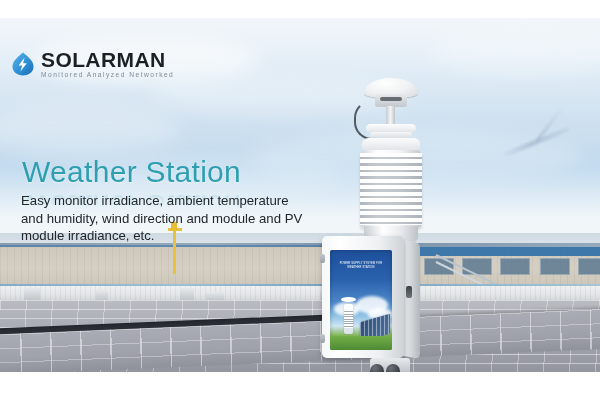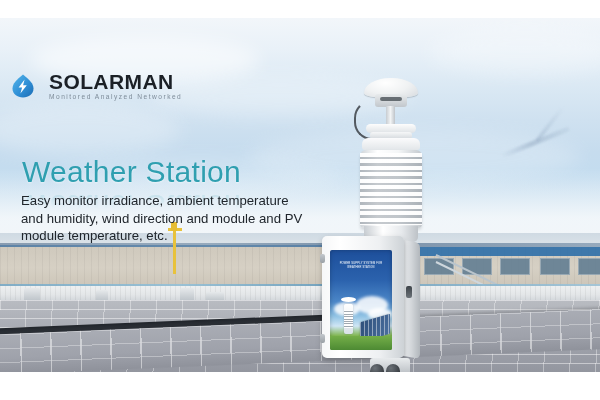--- a/index.html
+++ b/index.html
@@ -196,21 +196,21 @@
       background:linear-gradient(to bottom,#74ae48,#4d8a33);}
 
   
   .mount{position:absolute;left:52px;top:300px;width:40px;height:18px;
       background:linear-gradient(to bottom,#e8ebed,#b5babf);border-radius:3px;}
   .clamp{position:absolute;top:306px;width:14px;height:14px;border-radius:50%;
       background:radial-gradient(circle at 35% 30%,#6b7177,#23272c);}
   .cl1{left:52px;} .cl2{left:68px;}
 
   
-  #brand{position:absolute;left:10px;top:31px;display:flex;align-items:center;gap:13px;margin-top:22px;}
+  #brand{position:absolute;left:10px;top:31px;display:flex;align-items:center;gap:5px;}
   .logo-mark{position:relative;width:26px;height:26px;flex:none;}
   .logo-mark svg{display:block;}
   .brand-text{display:flex;flex-direction:column;line-height:1;}
   .brand-name{font-size:21px;font-weight:700;color:#1b2026;letter-spacing:.4px;
       font-family:"Liberation Sans",sans-serif;}
   .brand-tag{font-size:6.6px;color:#7e8c99;letter-spacing:1.5px;margin-top:2px;
       font-family:"Liberation Sans",sans-serif;}
 
   #headline{position:absolute;left:22px;top:137px;font-size:30px;font-weight:400;
       color:#2f9fb0;letter-spacing:.3px;font-family:"Liberation Sans",sans-serif;
@@ -351,21 +351,21 @@
         <span class="brand-tag">Monitored  Analyzed  Networked</span>
       </span>
     </div>
 
     <div id="headline-reflection">Weather Station</div>
     <div id="headline">Weather Station</div>
 
     <div id="body-copy">
       <div>Easy monitor irradiance, ambient temperature</div>
       <div>and humidity, wind direction and module and PV</div>
-      <div>module temperature, etc.</div>
+      <div>module irradiance, etc.</div>
     </div>
 
   </div>
 
   <div class="band band-top"></div>
   <div class="band band-bottom"></div>
 
 </div>
 
 </body></html>

